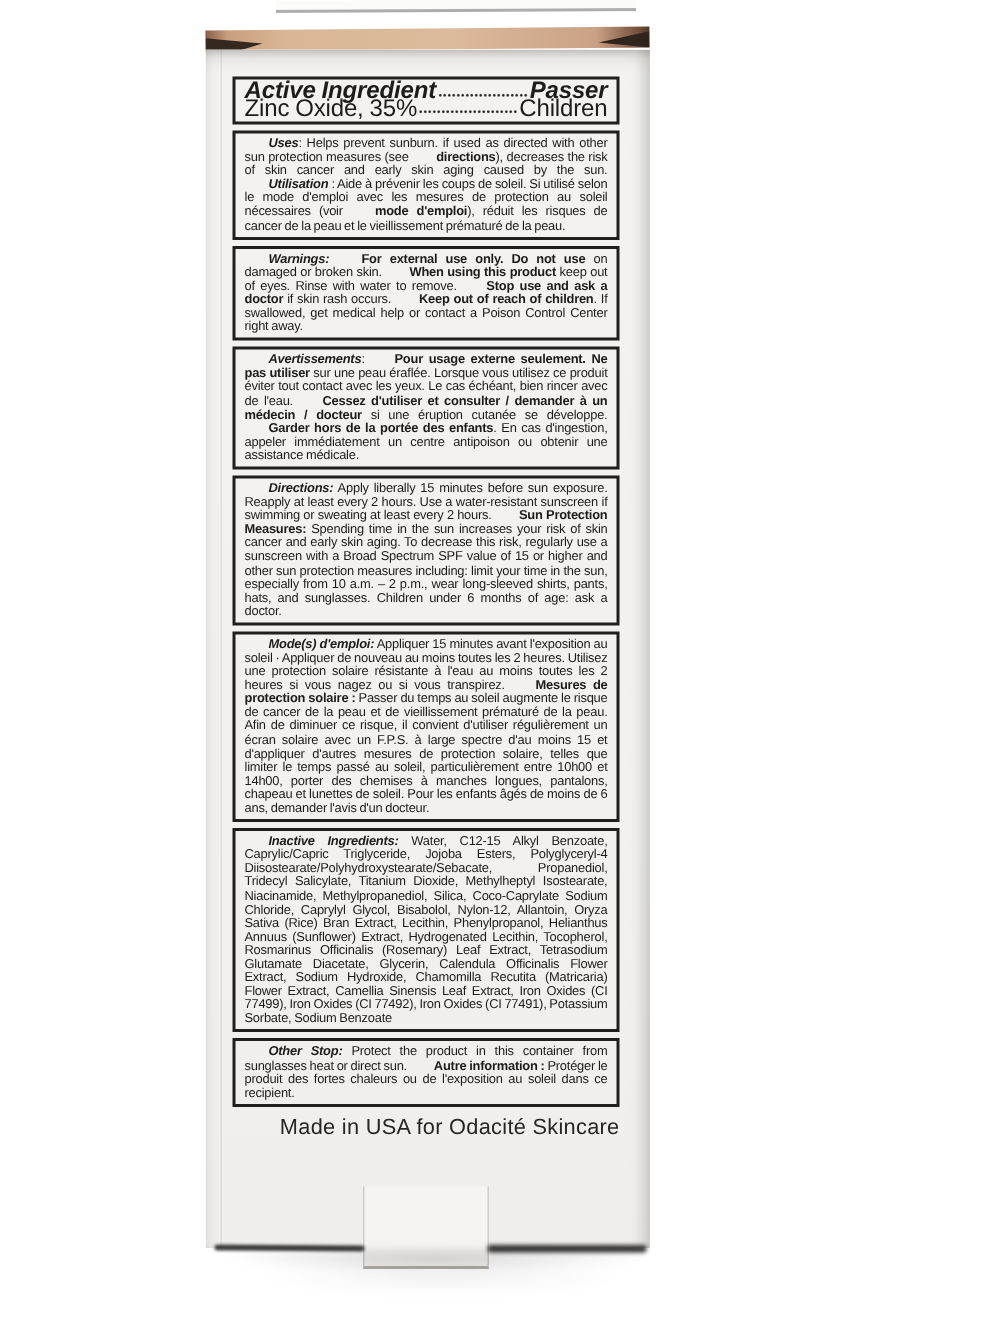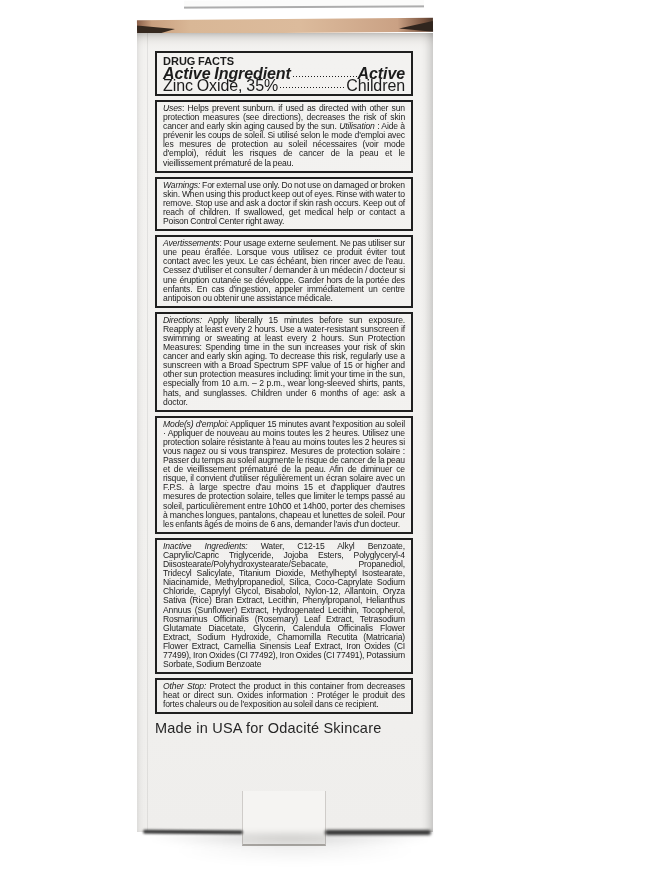--- a/index.html
+++ b/index.html
@@ -23,30 +23,30 @@
         background:linear-gradient(180deg,#e9e7e4 0px,#f3f2f0 16px,#f2f1ef 60%,#efeeec 100%);
         box-shadow:inset -9px 0 10px -6px rgba(0,0,0,.20),inset 7px 0 9px -7px rgba(0,0,0,.12),
                    inset 0 8px 8px -6px rgba(0,0,0,.22);}
   .face::before{content:"";position:absolute;left:10px;top:0;bottom:0;width:1px;background:rgba(0,0,0,.07);}
 
   
   .panel{position:absolute;left:18px;top:18px;width:258px;}
   .sec{box-sizing:border-box;border:2px solid #1f1f1f;padding:2px 6px 3px;margin-bottom:4px;
        font-size:8.6px;line-height:9.1px;text-align:justify;letter-spacing:-.15px;word-spacing:-.4px;}
   .sec span{white-space:pre-wrap;}
-  .b{font-weight:normal;}
+  .b{font-weight:bold;margin-left:16px;}
   .i{font-style:italic;}
   .df-title{font-size:11px;line-height:13px;font-weight:bold;letter-spacing:0;text-align:left;}
   .leader-row{display:flex;align-items:flex-end;font-size:16px;line-height:11.5px;letter-spacing:-.1px;}
   .leader-row .lead{flex:1;margin:0 1px;align-self:stretch;
         background-image:radial-gradient(circle,#1c1c1c .7px,transparent .95px);
         background-size:3px 3px;background-repeat:repeat-x;background-position:0 calc(100% - 2px);}
   .bi{font-weight:bold;font-style:italic;}
 
-  .made-in{position:relative;margin:6px auto 0;width:100%;text-align:left;
+  .made-in{position:relative;margin:6px auto 0;width:100%;text-align:right;
            font-size:14.5px;letter-spacing:.2px;color:#262626;}
 
   
   .bottom-flap{position:absolute;left:105px;top:758px;width:82px;height:53px;background:#f5f4f2;
                border-left:1px solid #cfccc9;border-right:1px solid #cfccc9;border-bottom:2px solid #b2afab;}
   .edge-left{position:absolute;bottom:-2px;left:6px;width:100px;height:4px;background:#3c3c3c;
              filter:blur(1.2px);border-radius:2px;transform:rotate(.4deg);}
   .edge-right{position:absolute;bottom:-3px;left:188px;width:106px;height:5px;background:#333;
               filter:blur(1.4px);border-radius:2px;}
 
@@ -63,40 +63,39 @@
   <div class="lid-sliver"></div>
 
   <div class="box">
     <div class="kraft"></div>
 
     <div class="face">
 
       <div class="panel">
 
         <section class="sec">
-          <div class="df-title">DRUG FACTS</div>
           <div class="leader-row bi">
             <span>Active Ingredient</span>
             <span class="lead"></span>
-            <span>Active</span>
+            <span>Passer</span>
           </div>
           <div class="leader-row">
             <span>Zinc Oxide, 35%</span>
             <span class="lead"></span>
             <span>Children</span>
           </div>
         </section>
 
         <section class="sec"><span class="b i">Uses</span><span>: Helps prevent sunburn. if used as directed with other sun protection measures (see </span><span class="b">directions</span><span>), decreases the risk of skin cancer and early skin aging caused by the sun. </span><span class="b i">Utilisation</span><span> : Aide à prévenir les coups de soleil. Si utilisé selon le mode d'emploi avec les mesures de protection au soleil nécessaires (voir </span><span class="b">mode d'emploi</span><span>), réduit les risques de cancer de la peau et le vieillissement prématuré de la peau.</span></section>
         <section class="sec"><span class="b i">Warnings:</span><span> </span><span class="b">For external use only. Do not use</span><span> on damaged or broken skin. </span><span class="b">When using this product</span><span> keep out of eyes. Rinse with water to remove. </span><span class="b">Stop use and ask a doctor</span><span> if skin rash occurs. </span><span class="b">Keep out of reach of children</span><span>. If swallowed, get medical help or contact a Poison Control Center right away.</span></section>
         <section class="sec"><span class="b i">Avertissements</span><span>: </span><span class="b">Pour usage externe seulement. Ne pas utiliser</span><span> sur une peau éraflée. Lorsque vous utilisez ce produit éviter tout contact avec les yeux. Le cas échéant, bien rincer avec de l'eau. </span><span class="b">Cessez d'utiliser et consulter / demander à un médecin / docteur</span><span> si une éruption cutanée se développe. </span><span class="b">Garder hors de la portée des enfants</span><span>. En cas d'ingestion, appeler immédiatement un centre antipoison ou obtenir une assistance médicale.</span></section>
         <section class="sec"><span class="b i">Directions:</span><span> Apply liberally 15 minutes before sun exposure. Reapply at least every 2 hours. Use a water-resistant sunscreen if swimming or sweating at least every 2 hours. </span><span class="b">Sun Protection Measures:</span><span> Spending time in the sun increases your risk of skin cancer and early skin aging. To decrease this risk, regularly use a sunscreen with a Broad Spectrum SPF value of 15 or higher and other sun protection measures including: limit your time in the sun, especially from 10 a.m. – 2 p.m., wear long-sleeved shirts, pants, hats, and sunglasses. Children under 6 months of age: ask a doctor.</span></section>
         <section class="sec"><span class="b i">Mode(s) d'emploi:</span><span> Appliquer 15 minutes avant l'exposition au soleil · Appliquer de nouveau au moins toutes les 2 heures. Utilisez une protection solaire résistante à l'eau au moins toutes les 2 heures si vous nagez ou si vous transpirez. </span><span class="b">Mesures de protection solaire :</span><span> Passer du temps au soleil augmente le risque de cancer de la peau et de vieillissement prématuré de la peau. Afin de diminuer ce risque, il convient d'utiliser régulièrement un écran solaire avec un F.P.S. à large spectre d'au moins 15 et d'appliquer d'autres mesures de protection solaire, telles que limiter le temps passé au soleil, particulièrement entre 10h00 et 14h00, porter des chemises à manches longues, pantalons, chapeau et lunettes de soleil. Pour les enfants âgés de moins de 6 ans, demander l'avis d'un docteur.</span></section>
         <section class="sec"><span class="b i">Inactive Ingredients:</span><span> Water, C12-15 Alkyl Benzoate, Caprylic/Capric Triglyceride, Jojoba Esters, Polyglyceryl-4 Diisostearate/Polyhydroxystearate/Sebacate, Propanediol, Tridecyl Salicylate, Titanium Dioxide, Methylheptyl Isostearate, Niacinamide, Methylpropanediol, Silica, Coco-Caprylate Sodium Chloride, Caprylyl Glycol, Bisabolol, Nylon-12, Allantoin, Oryza Sativa (Rice) Bran Extract, Lecithin, Phenylpropanol, Helianthus Annuus (Sunflower) Extract, Hydrogenated Lecithin, Tocopherol, Rosmarinus Officinalis (Rosemary) Leaf Extract, Tetrasodium Glutamate Diacetate, Glycerin, Calendula Officinalis Flower Extract, Sodium Hydroxide, Chamomilla Recutita (Matricaria) Flower Extract, Camellia Sinensis Leaf Extract, Iron Oxides (CI 77499), Iron Oxides (CI 77492), Iron Oxides (CI 77491), Potassium Sorbate, Sodium Benzoate</span></section>
-        <section class="sec"><span class="b i">Other Stop:</span><span> Protect the product in this container from decreases heat or direct sun. </span><span class="b">Oxides information :</span><span> Protéger le produit des fortes chaleurs ou de l'exposition au soleil dans ce recipient.</span></section>
+        <section class="sec"><span class="b i">Other Stop:</span><span> Protect the product in this container from sunglasses heat or direct sun. </span><span class="b">Autre information :</span><span> Protéger le produit des fortes chaleurs ou de l'exposition au soleil dans ce recipient.</span></section>
 
         <div class="made-in">Made in USA for Odacité Skincare</div>
       </div>
 
       <div class="bottom-flap"></div>
       <div class="edge-left"></div>
       <div class="edge-right"></div>
     </div>
   </div>
 

